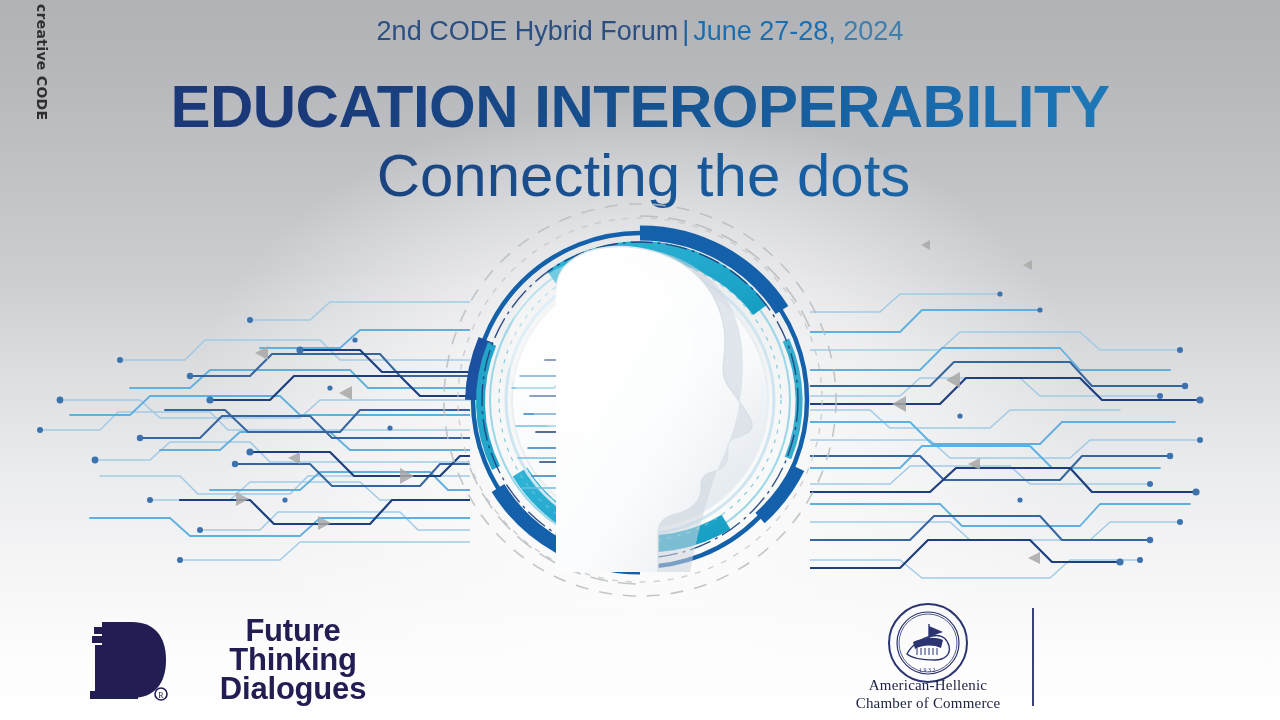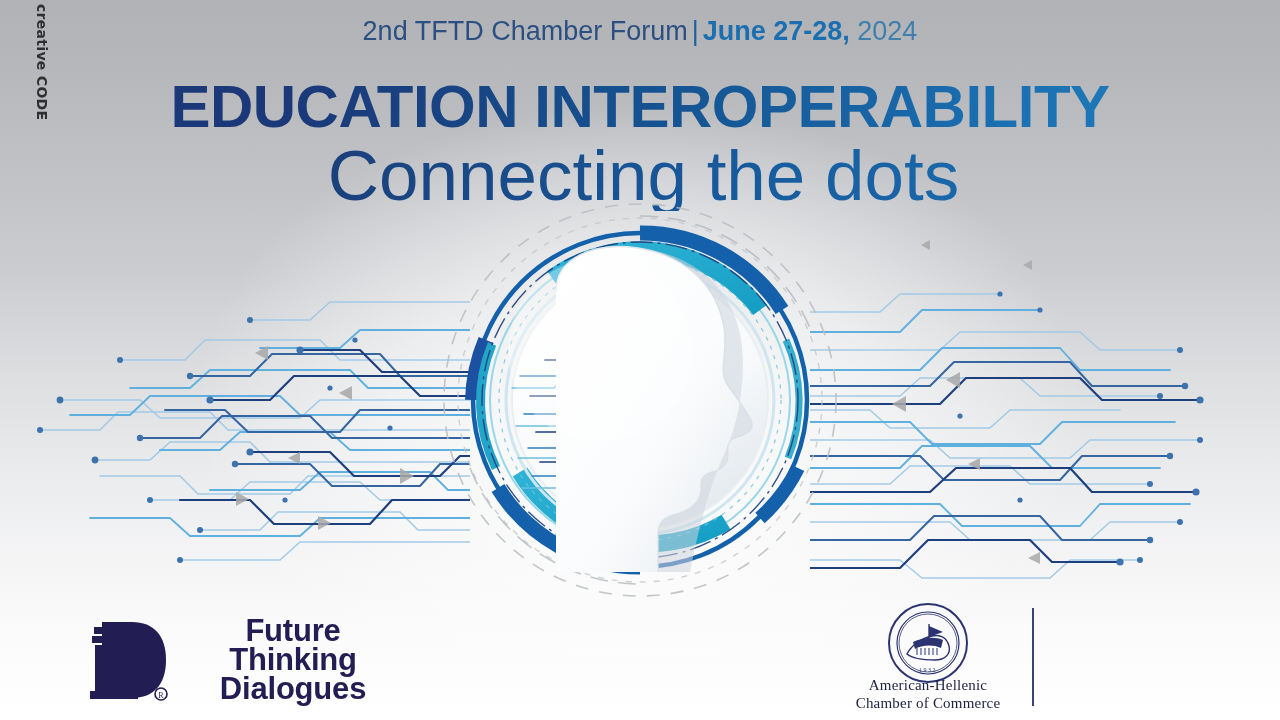--- a/index.html
+++ b/index.html
@@ -41,34 +41,34 @@
     letter-spacing:.3px;
   }
 
   
   #kicker{
     position:absolute;left:0;right:0;top:14px;text-align:center;
     font-size:27px;line-height:34px;white-space:nowrap;
   }
   #kicker .k-light{color:#2c4f82;font-weight:400;}
   #kicker .k-sep{color:#1f5f9e;font-weight:400;margin:0 4px;}
-  #kicker .k-bold{color:#1b6fb0;font-weight:700;margin-top:44px;}
+  #kicker .k-bold{color:#1b6fb0;font-weight:400;margin-top:44px;}
   #kicker .k-year{color:#3f7fae;font-weight:400;}
 
   #title{
     position:absolute;left:0;right:0;top:74px;text-align:center;
     font-size:60px;line-height:66px;font-weight:700;
     letter-spacing:-.5px;white-space:nowrap;
     background:linear-gradient(90deg,#1b3878 0%,#1b3878 22%,#155391 52%,#1a6fb1 78%,#2484c0 100%);
     -webkit-background-clip:text;background-clip:text;
     color:transparent;-webkit-text-fill-color:transparent;
   }
   #subtitle{
     position:absolute;left:0;right:0;top:141px;text-align:center;
-    font-size:71px;line-height:70px;font-weight:300;
+    font-size:60px;line-height:70px;font-weight:300;
     white-space:nowrap;
     background:linear-gradient(90deg,#1c3a73 0%,#1c3a73 18%,#17589a 55%,#1b72b4 88%,#1f7cbd 100%);
     -webkit-background-clip:text;background-clip:text;
     color:transparent;padding-left:7px;-webkit-text-fill-color:transparent;
   }
 
   
   #art{position:absolute;left:0;top:200px;width:1280px;height:420px;}
   #art svg{display:block;width:1280px;height:420px;}
 
@@ -101,21 +101,21 @@
 
 <div id="stage">
 
   <div id="glow"></div>
 
   <div id="watermark-wrap">
     <div id="watermark-txt">creative CODE</div>
   </div>
 
   <div id="kicker">
-    <span class="k-light">2nd TFTD Chamber Forum</span><span class="k-sep">|</span><span class="k-bold">June 27-28,</span> <span class="k-year">2024</span>
+    <span class="k-light">2nd CODE Hybrid Forum</span><span class="k-sep">|</span><span class="k-bold">June 27-28,</span> <span class="k-year">2024</span>
   </div>
 
   <div id="title">EDUCATION INTEROPERABILITY</div>
   <div id="subtitle">Connecting the dots</div>
 
   <div id="art">
     <svg viewBox="0 0 1280 420" xmlns="http://www.w3.org/2000/svg">
       <defs>
         <linearGradient id="faceShade" x1="0" y1="0" x2="1" y2="1">
           <stop offset="0%" stop-color="#ffffff"></stop>

